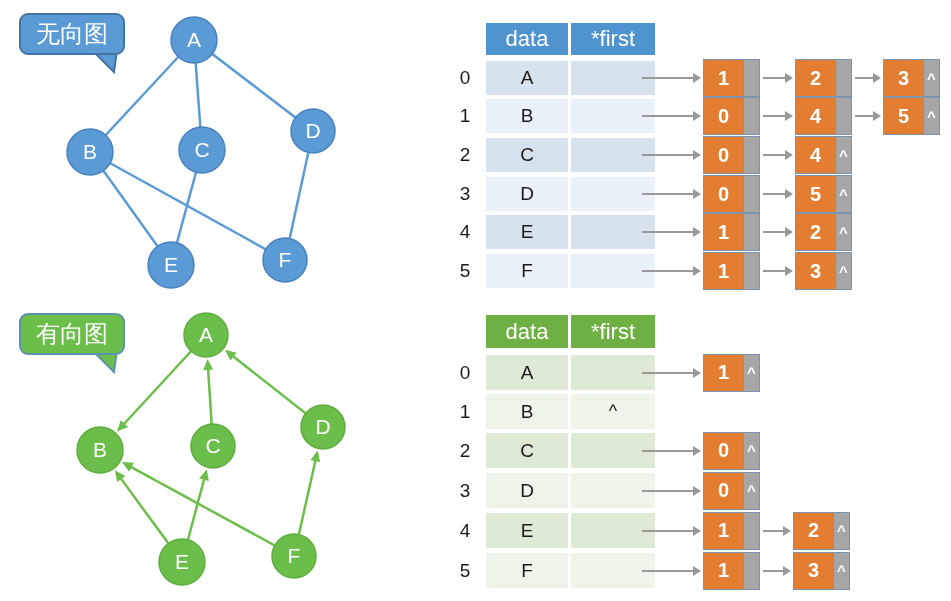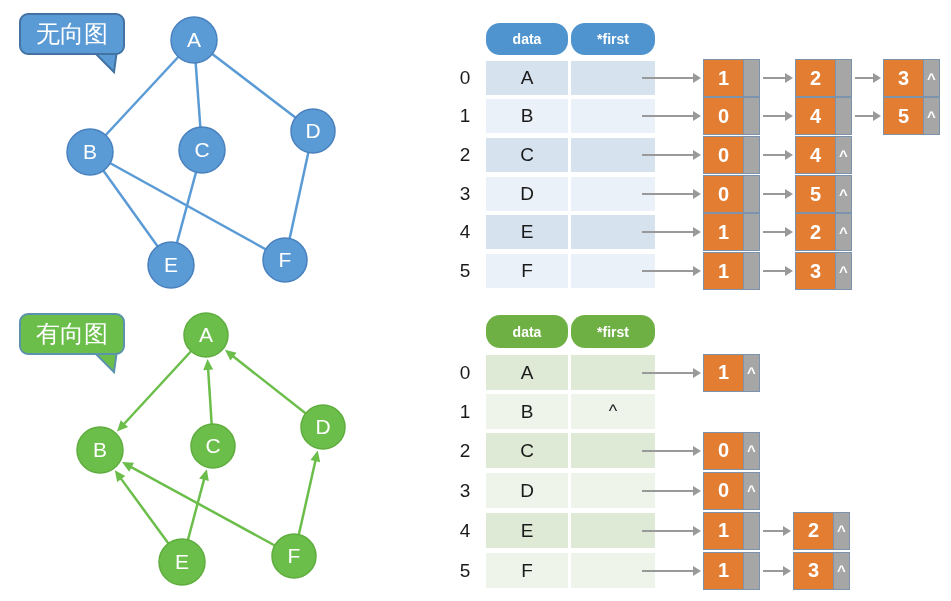--- a/index.html
+++ b/index.html
@@ -15,21 +15,21 @@
   .bubble-text {
     fill:#ffffff; font-size:24px; font-family:"Liberation Serif", serif;
     text-anchor:middle;
   }
   .bubble-blue  { fill:#5B9BD5; stroke:#4273A3; stroke-width:2; }
   .bubble-green { fill:#6BBE4A; stroke:#5C93AC; stroke-width:2; }
   .tcell {
     position:absolute; display:flex; align-items:center; justify-content:center;
     box-sizing:border-box;
   }
-  .hcell { color:#ffffff; font-weight:bold; font-size:14px;border-radius:14px; }
+  .hcell { color:#ffffff; font-weight:normal; font-size:22px; }
   .dcell { color:#1a1a1a; font-size:19px; }
   .icell { color:#1a1a1a; font-size:19px; }
   .ncell { color:#1a1a1a; font-size:18px; }
   .harrow { position:absolute; height:2px; background:#999999; }
   .harrow::after {
     content:''; position:absolute; right:-8px; top:-4px;
     border-left:8px solid #999999;
     border-top:5px solid transparent; border-bottom:5px solid transparent;
   }
   .lnode {

